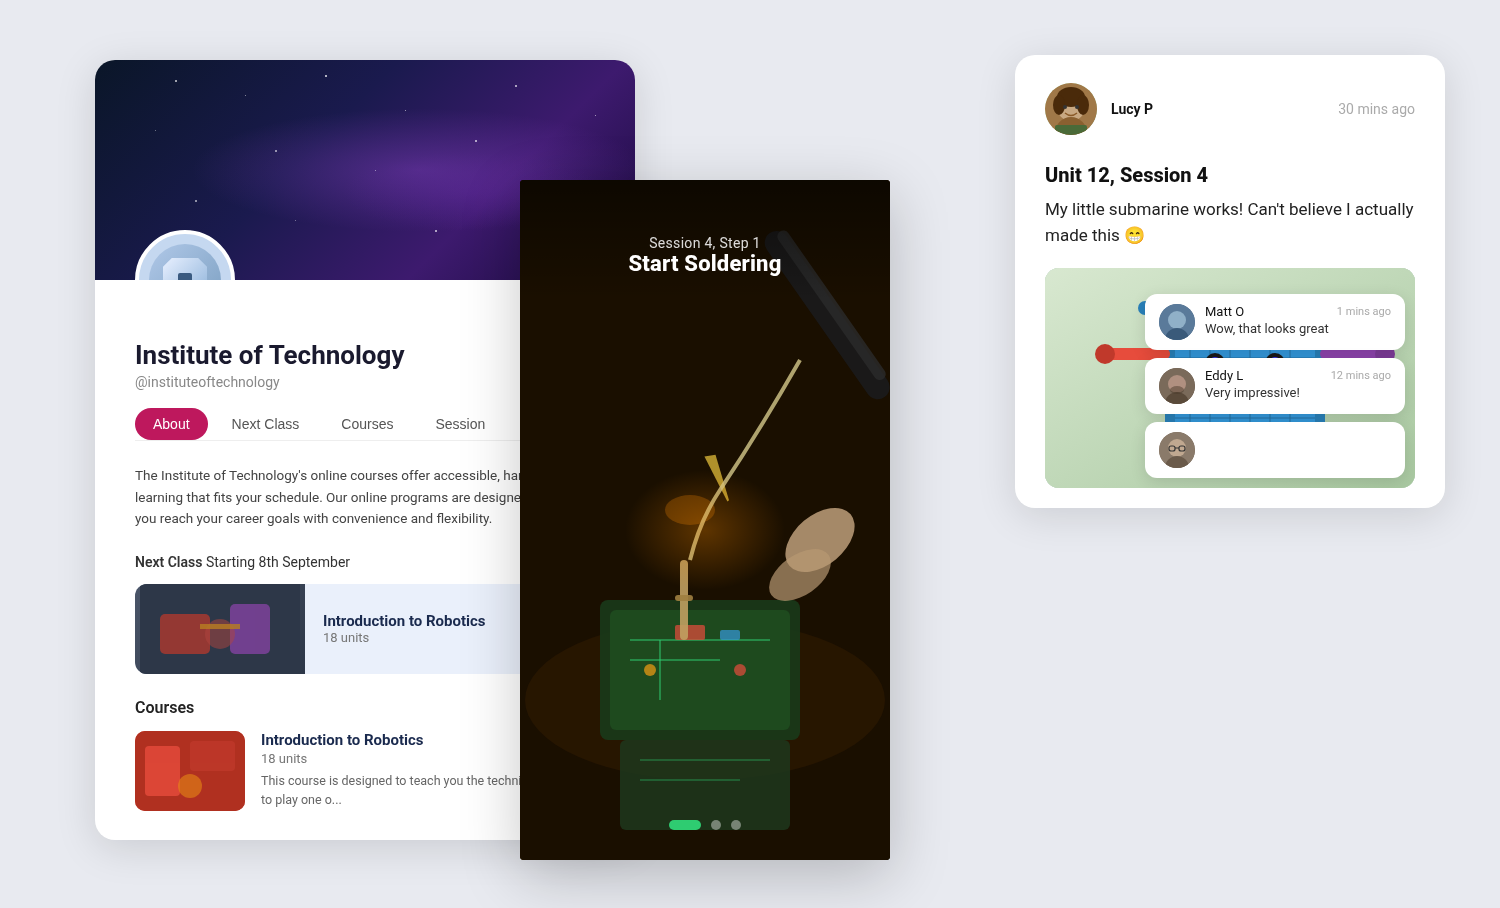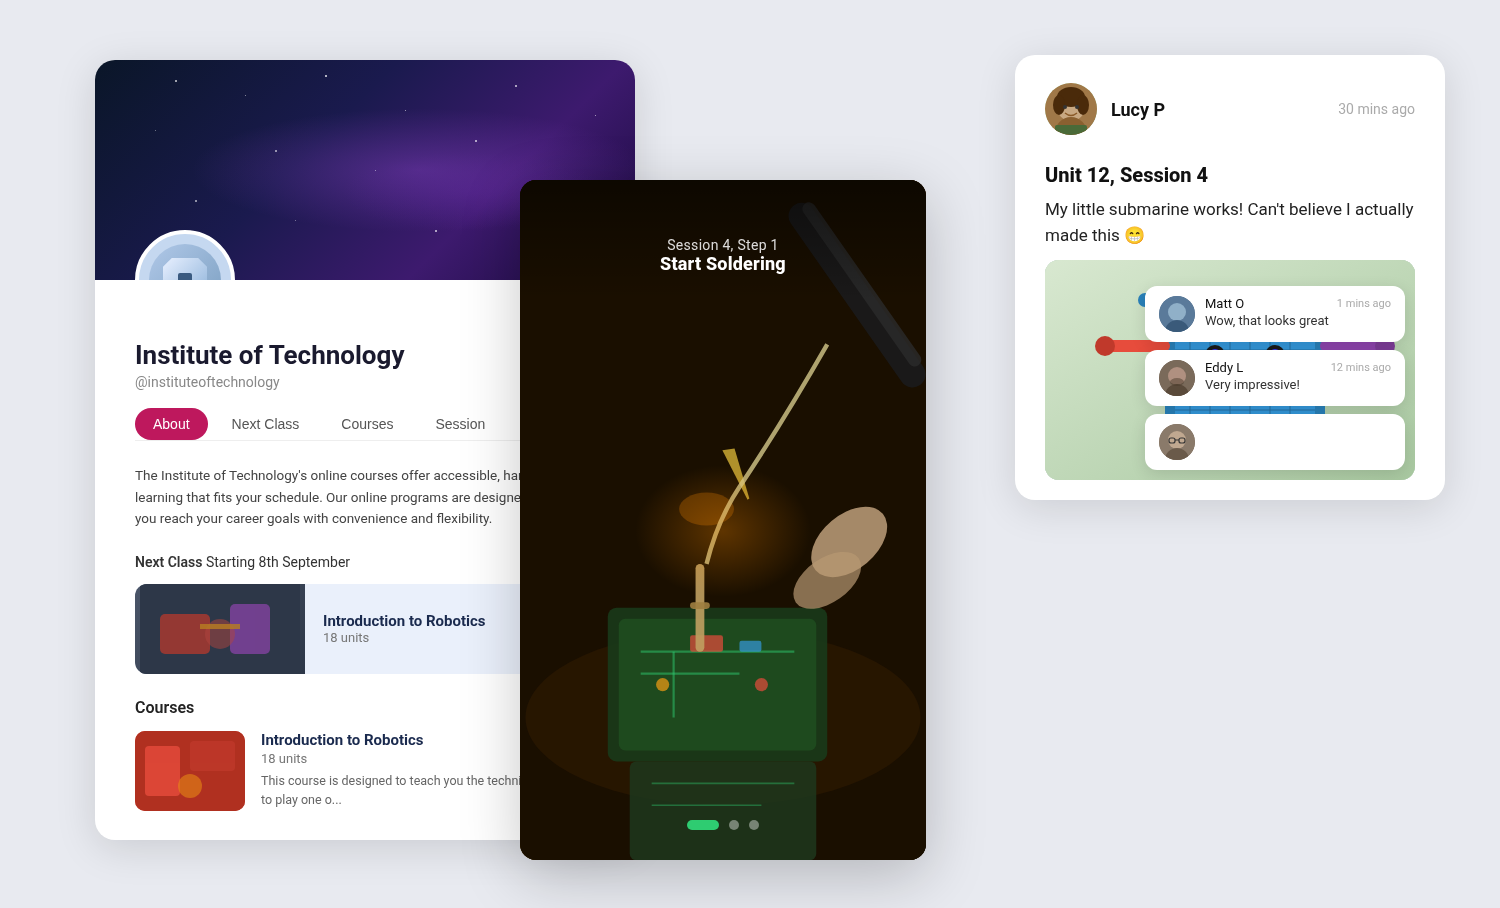--- a/index.html
+++ b/index.html
@@ -202,23 +202,23 @@
       font-size: 12.5px;
       color: #666;
       line-height: 1.5;
     }
 
     
     .card-session {
       position: absolute;
       left: 520px;
       top: 180px;
-      width: 406px;
+      width: 370px;
       height: 680px;
-      border-radius: 16px;
+      border-radius: 4px;
       overflow: hidden;
       box-shadow: 0 16px 60px rgba(0,0,0,0.22);
       z-index: 10;
     }
     .session-bg {
       width: 100%;
       height: 100%;
       background: linear-gradient(180deg, #1a0a0a 0%, #2a1a00 20%, #3a2800 40%, #4a3800 60%, #2a2a1a 80%, #1a1a0a 100%);
       position: relative;
       overflow: hidden;
@@ -237,21 +237,21 @@
       justify-content: center;
       padding-top: 30px;
     }
     .session-step-label {
       font-size: 14px;
       color: rgba(255,255,255,0.85);
       font-weight: 400;
       letter-spacing: 0.3px;
     }
     .session-title {
-      font-size: 18px;
+      font-size: 22px;
       font-weight: 800;
       color: #fff;
       letter-spacing: 0.2px;
       text-align: center;
     }
     .session-image-bg {
       position: absolute;
       top: 0;
       left: 0;
       width: 100%;
@@ -321,40 +321,40 @@
       width: 52px;
       height: 52px;
       background: linear-gradient(160deg, #c8a882 30%, #a07848 100%);
       border-radius: 50%;
       display: flex;
       align-items: flex-end;
       justify-content: center;
       overflow: hidden;
     }
     .post-username {
-      font-size: 18px;
+      font-size: 14px;
       font-weight: 700;
       color: #111;
     }
     .post-time {
       font-size: 14px;
       color: #aaa;
     }
     .post-unit {
       font-size: 20px;
       font-weight: 800;
       color: #111;
       margin-bottom: 10px;
       margin-top: 28px;
     }
     .post-text {
       font-size: 17px;
       color: #222;
       line-height: 1.5;
-      margin-bottom: 12px;
+      margin-bottom: 20px;
     }
     
     .post-image {
       width: 100%;
       height: 220px;
       border-radius: 14px;
       background: linear-gradient(160deg, #e8f0e8 0%, #d0e8d0 100%);
       overflow: hidden;
       position: relative;
       margin-bottom: 0;

